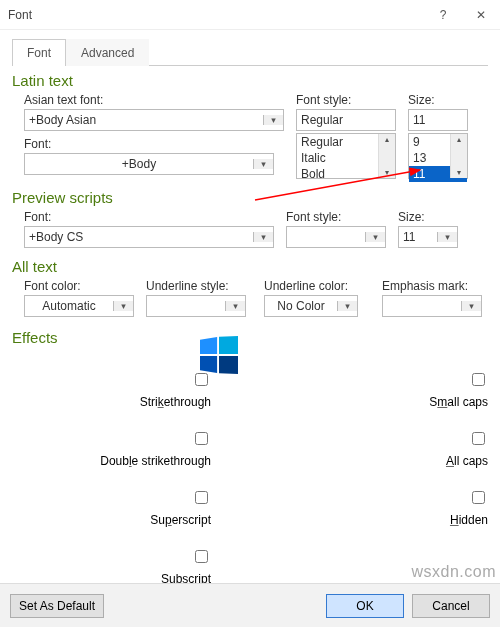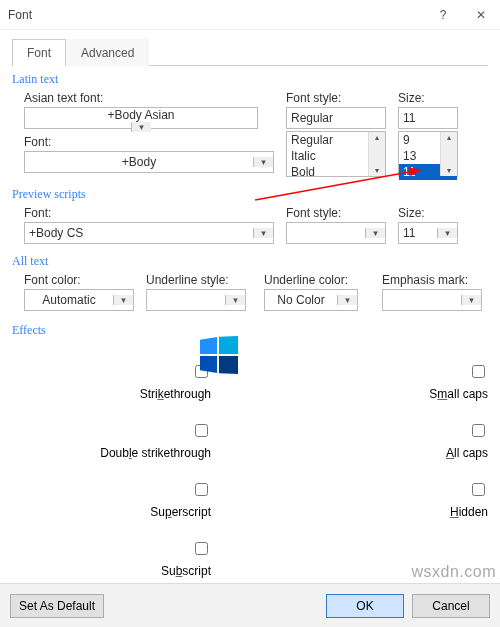--- a/index.html
+++ b/index.html
@@ -28,21 +28,21 @@
     padding: 6px 14px;
     font-size: 12px;
     color: #555;
     border: 1px solid transparent;
     border-bottom: none;
     position: relative;
     top: 1px;
     background: #f7f7f7;
   }
   .tab.active { background: #fff; border-color: #ccc; }
-  .group-label { color: #3b82f6; margin: 6px 0 4px 0; font-size: 12px; font-family: Liberation Serif, serif; }
+  .group-label { color: #4d7c0f; margin: 6px 0 4px 0; font-size: 15px; }
   .indent { margin-left: 12px; }
   .row { display: flex; gap: 12px; }
   .field-label { color: #333; font-size: 12px; margin-bottom: 2px; display: block; }
   .combo, .input, .listbox {
     border: 1px solid #bbb;
     background: #fff;
     font-size: 12px;
     color: #333;
     height: 22px;
     display: flex;
@@ -113,21 +113,21 @@
   <div class="tabs">
     <div class="tab active">Font</div>
     <div class="tab">Advanced</div>
   </div>
 
   <div class="group-label">Latin text</div>
   <div class="indent">
     <div class="row">
       <div style="flex:0 0 250px;">
         <span class="field-label"><span>Asian text font:</span></span>
-        <div class="combo" style="width:234px;flex-direction:column;">
+        <div class="combo" style="width:260px;">
           <div class="val">+Body Asian</div>
           <div class="dropbtn">
               <span class="chev">▾</span>
             </div>
         </div>
         <div style="height:6px;"></div>
         <span class="field-label">Font:</span>
         <div class="combo" style="width:250px;text-align:center;">
           <div class="val">+Body</div>
           <div class="dropbtn">

